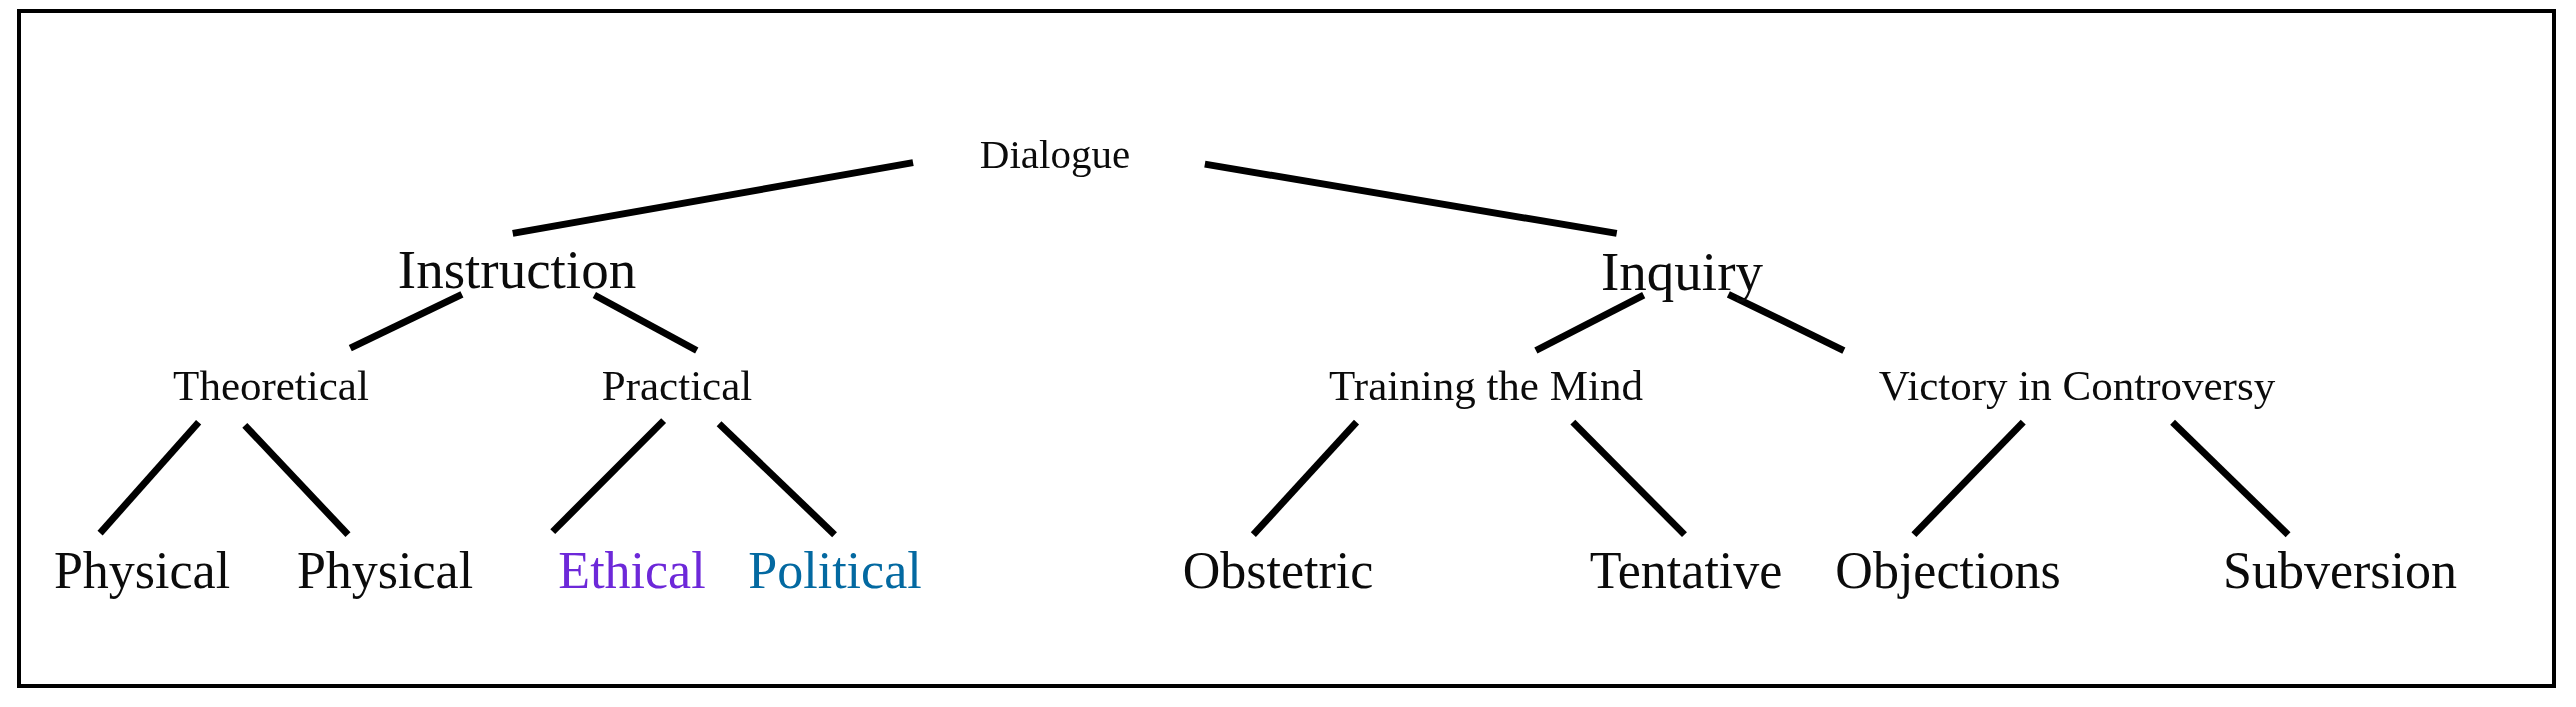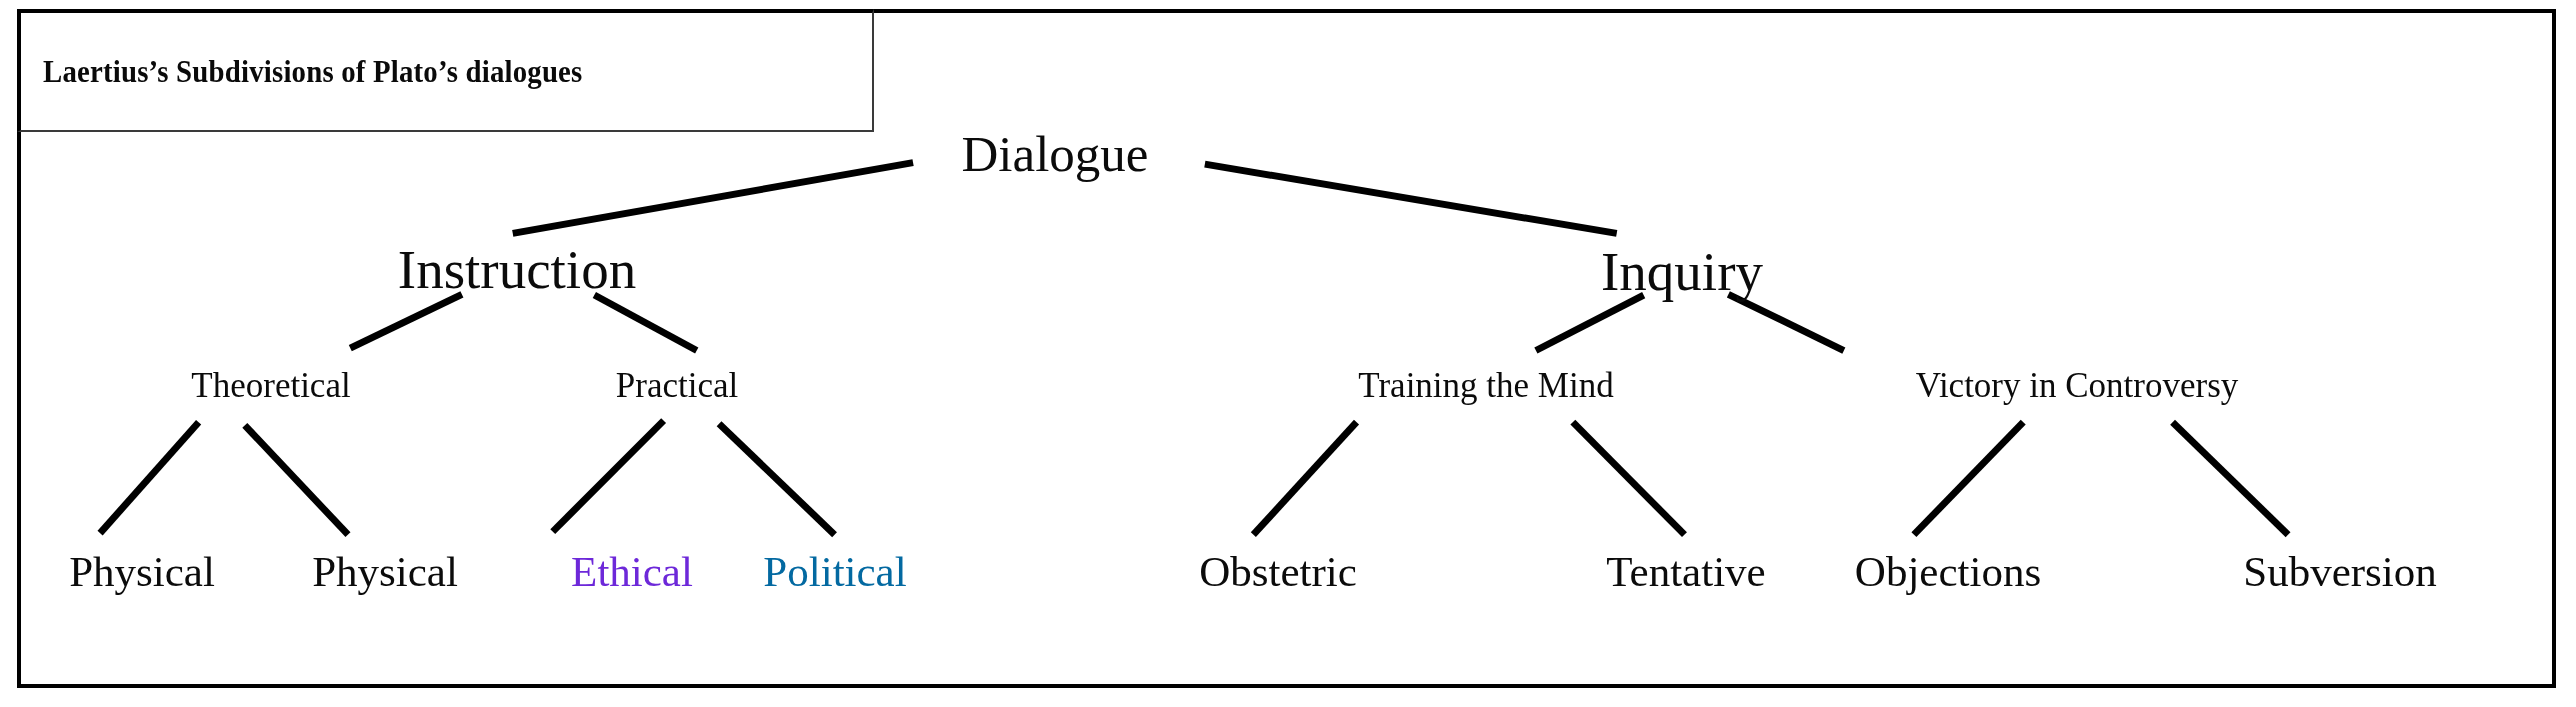--- a/index.html
+++ b/index.html
@@ -77,24 +77,24 @@
   
   .node {
     position: absolute;
     transform: translate(-50%, -50%);
     white-space: nowrap;
     color: #0b0b0b;
     font-family: "Liberation Serif", "DejaVu Serif", serif;
     font-weight: 400;
     line-height: 1;
   }
-  .node.level-0 { font-size: 51px; }
+  .node.level-0 { font-size: 41px; }
   .node.level-1 { font-size: 55px; }
-  .node.level-2 { font-size: 35px; }
-  .node.level-3 { font-size: 43px; }
+  .node.level-2 { font-size: 43px; }
+  .node.level-3 { font-size: 52px; }
 </style>
 </head>
 <body>
 
 <div id="stage">
 
   <div id="frame"></div>
 
   <svg id="edges" viewBox="0 0 3346 919" preserveAspectRatio="none">
       <line x1="1186" y1="211" x2="666" y2="303" stroke="#000000"></line>
@@ -124,18 +124,15 @@
       <div class="node level-3" style="left: 142px; top: 571px; color: rgb(11, 11, 11);">Physical</div>
       <div class="node level-3" style="left: 385px; top: 571px; color: rgb(11, 11, 11);">Physical</div>
       <div class="node level-3" style="left: 632px; top: 571px; color: #6d28d9;">Ethical</div>
       <div class="node level-3" style="left: 835px; top: 571px; color: #0369a1;">Political</div>
       <div class="node level-3" style="left: 1278px; top: 571px; color: rgb(11, 11, 11);">Obstetric</div>
       <div class="node level-3" style="left: 1686px; top: 571px; color: rgb(11, 11, 11);">Tentative</div>
       <div class="node level-3" style="left: 1948px; top: 571px; color: rgb(11, 11, 11);">Objections</div>
       <div class="node level-3" style="left: 2340px; top: 571px; color: rgb(11, 11, 11);">Subversion</div>
     </div>
 
-  <div id="title-box">
-    <span id="title-text">Laertius’s Subdivisions of Plato’s dialogues</span>
-  </div>
 
 </div>
 
 
 </body></html>

